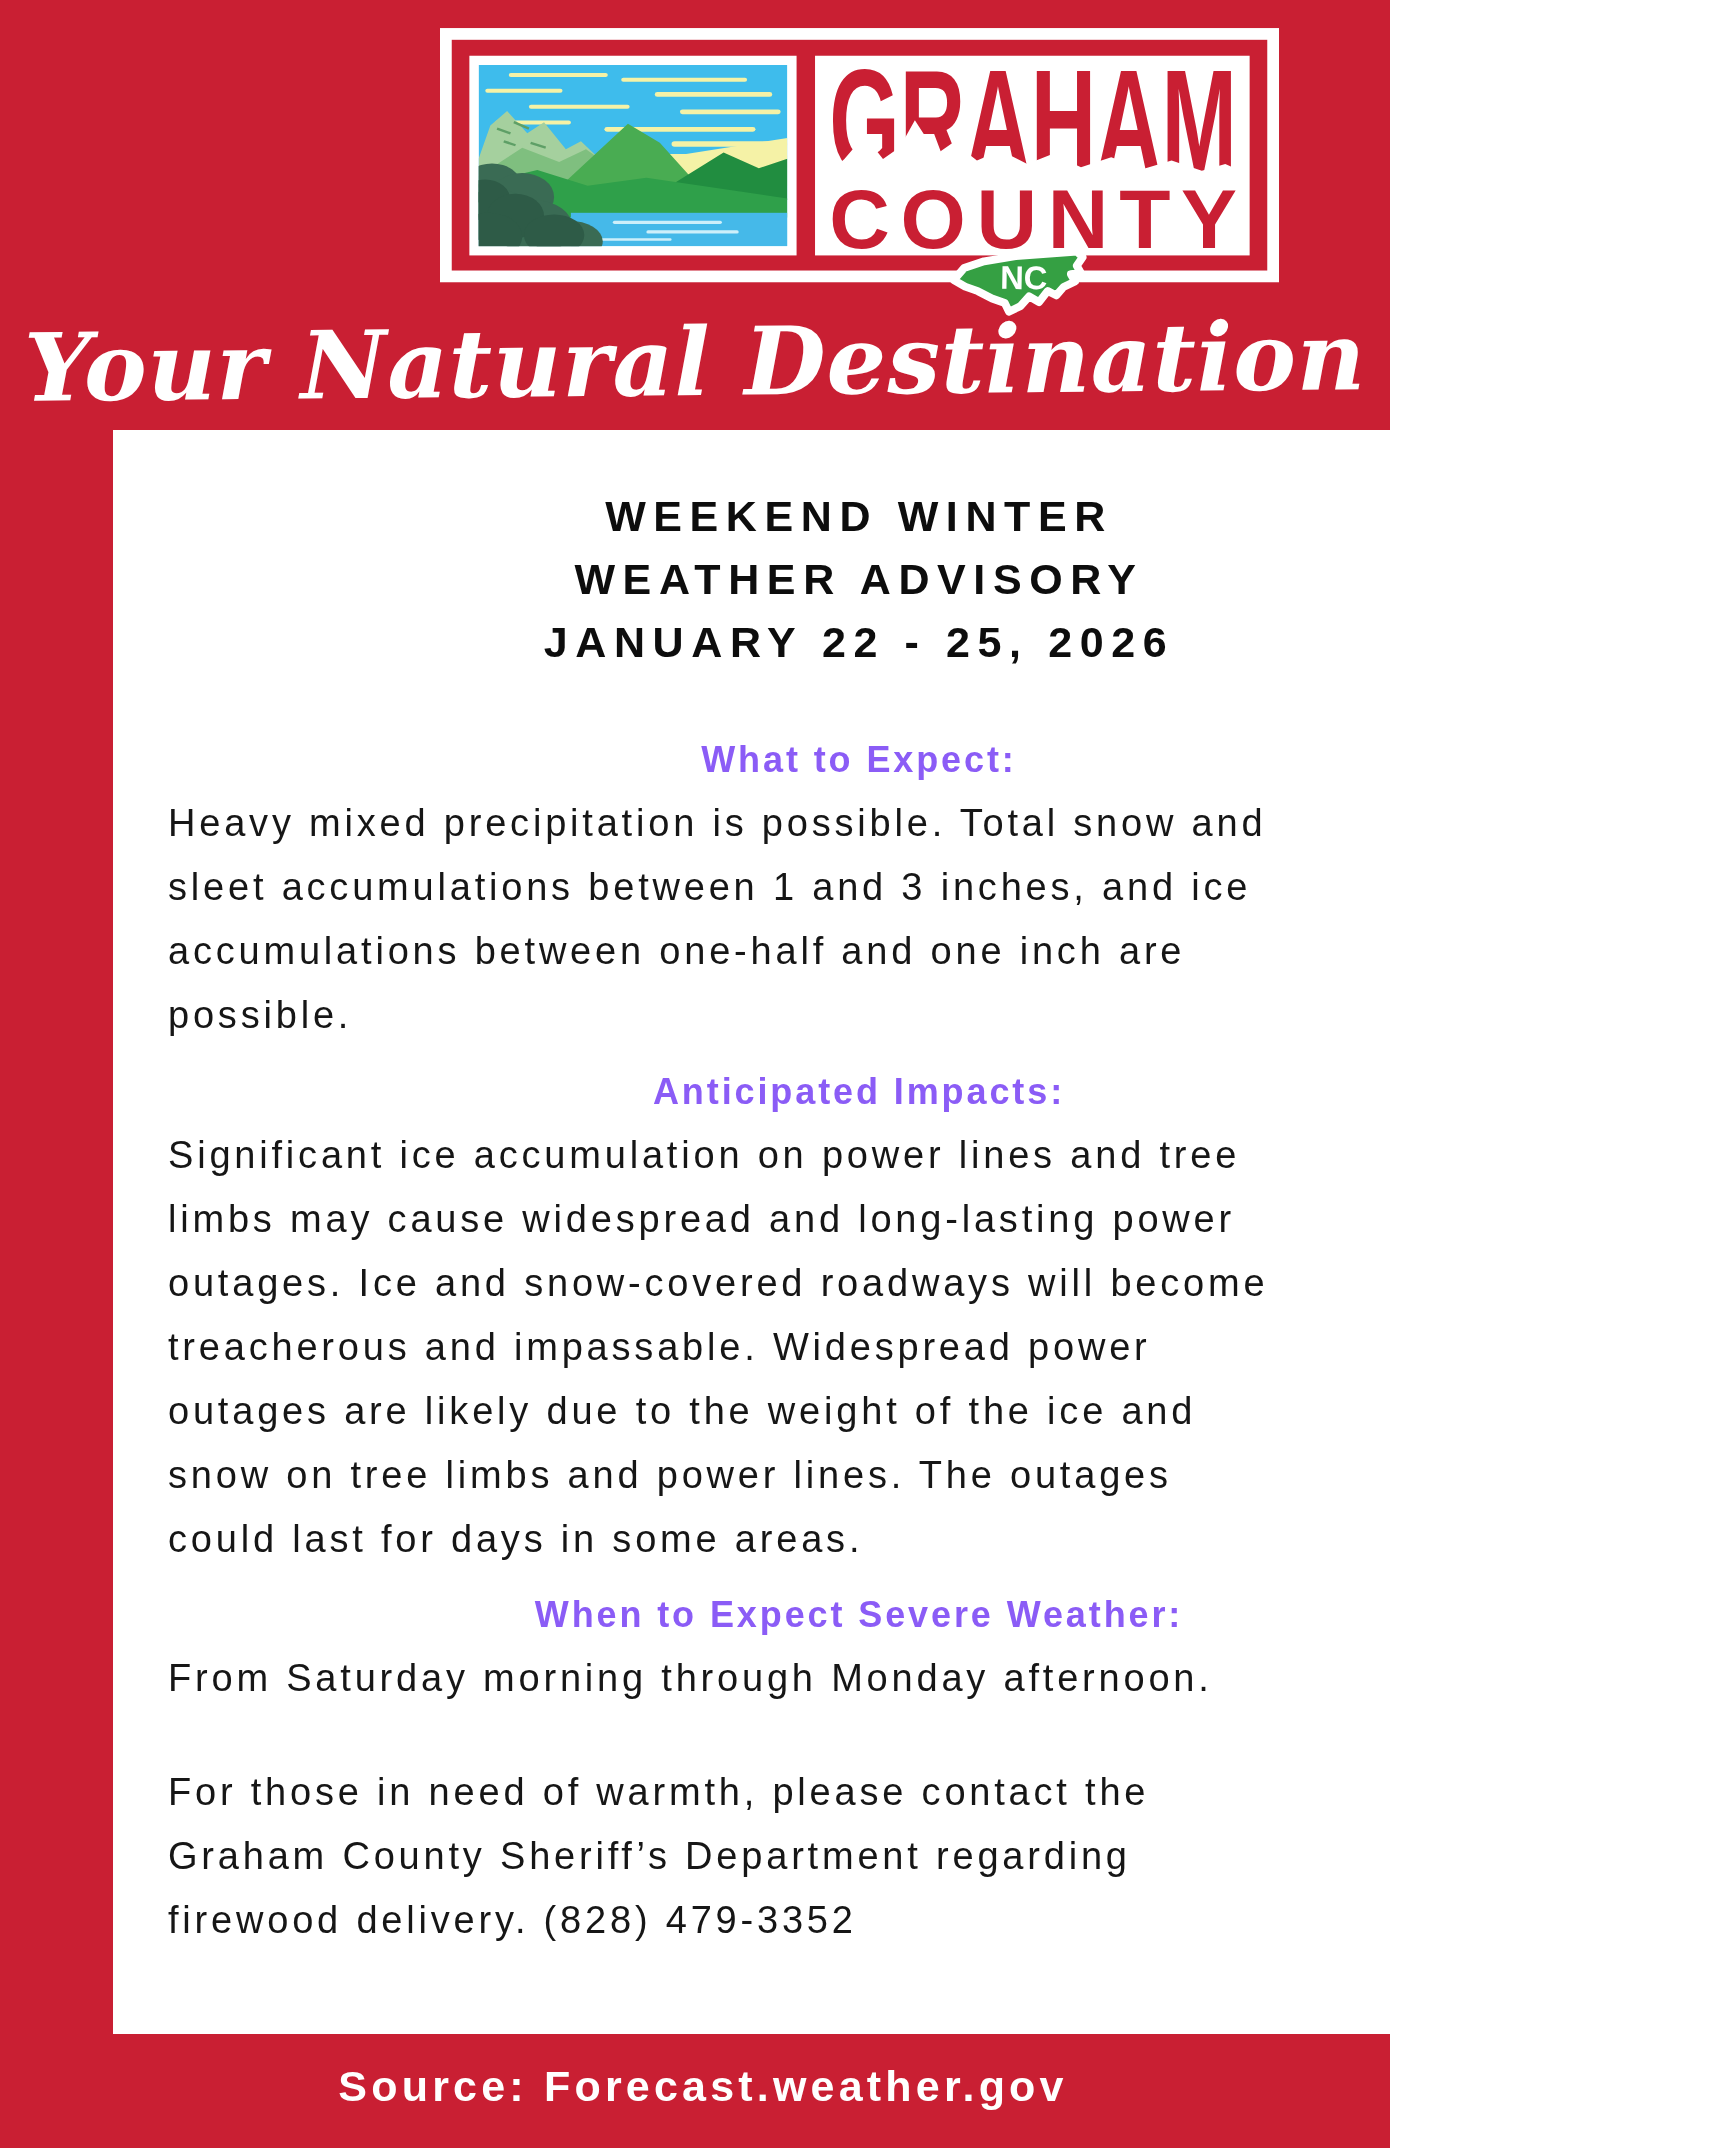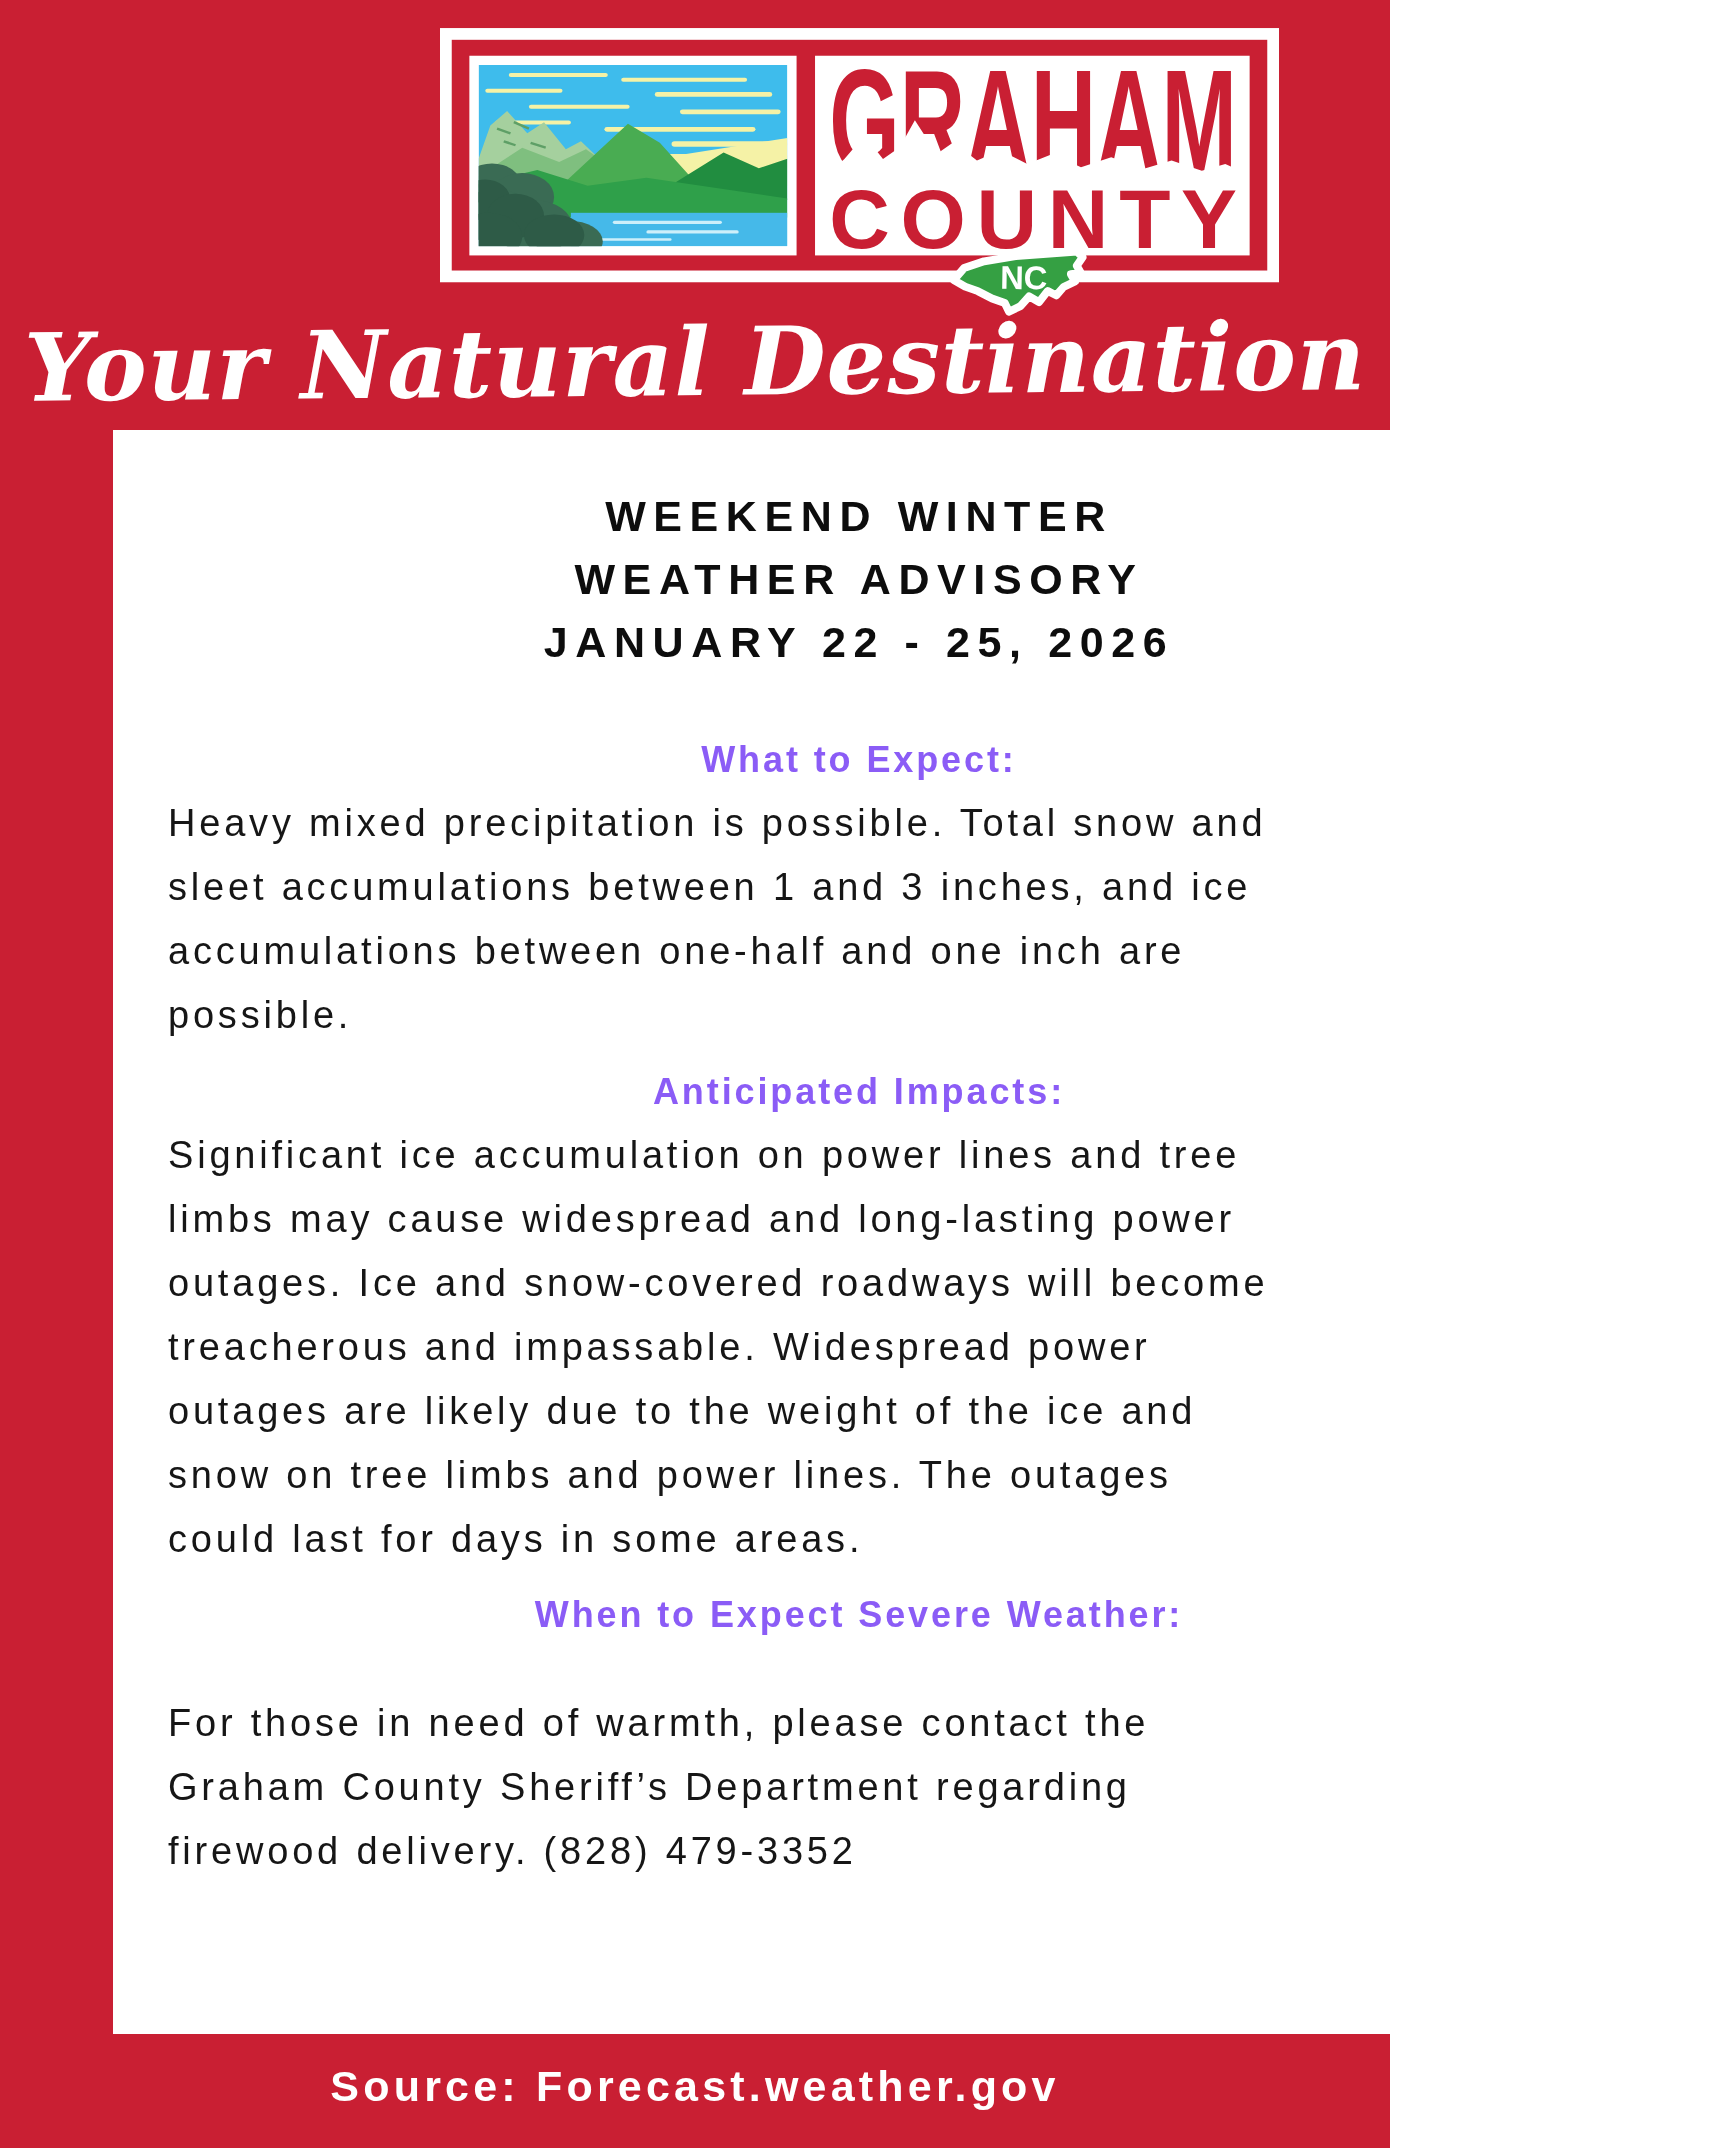--- a/index.html
+++ b/index.html
@@ -36,21 +36,21 @@
     color:#8b5cf6;font-weight:700;
     font-size:36px;line-height:52px;letter-spacing:2.9px;text-align:center;
   }
   .sec-body{
     margin-top:5px;color:#161616;font-weight:400;
     font-size:38px;line-height:64px;letter-spacing:3.8px;
     white-space:pre-line;
   }
   
   .footer{
-    position:absolute;left:0;top:2062px;width:100%;
+    position:absolute;left:8px;top:2062px;width:100%;
     text-align:center;color:#ffffff;font-weight:700;
     font-size:43px;letter-spacing:4.2px;
   }
 </style>
 </head>
 <body>
 
 <div class="page">
 
   <div class="logo-wrap">
@@ -140,20 +140,21 @@
 limbs may cause widespread and long-lasting power
 outages. Ice and snow-covered roadways will become
 treacherous and impassable. Widespread power
 outages are likely due to the weight of the ice and
 snow on tree limbs and power lines. The outages
 could last for days in some areas.</div>
     </div>
 
     <div class="section">
       <div class="sec-heading">When to Expect Severe Weather:</div>
+      <div class="sec-body">From Saturday morning through Monday afternoon.</div>
     </div>
 
     <div class="section gap-lg">
       <div class="sec-body">For those in need of warmth, please contact the
 Graham County Sheriff’s Department regarding
 firewood delivery. (828) 479-3352</div>
     </div>
   </div>
 
   <div class="footer">Source: Forecast.weather.gov</div>

